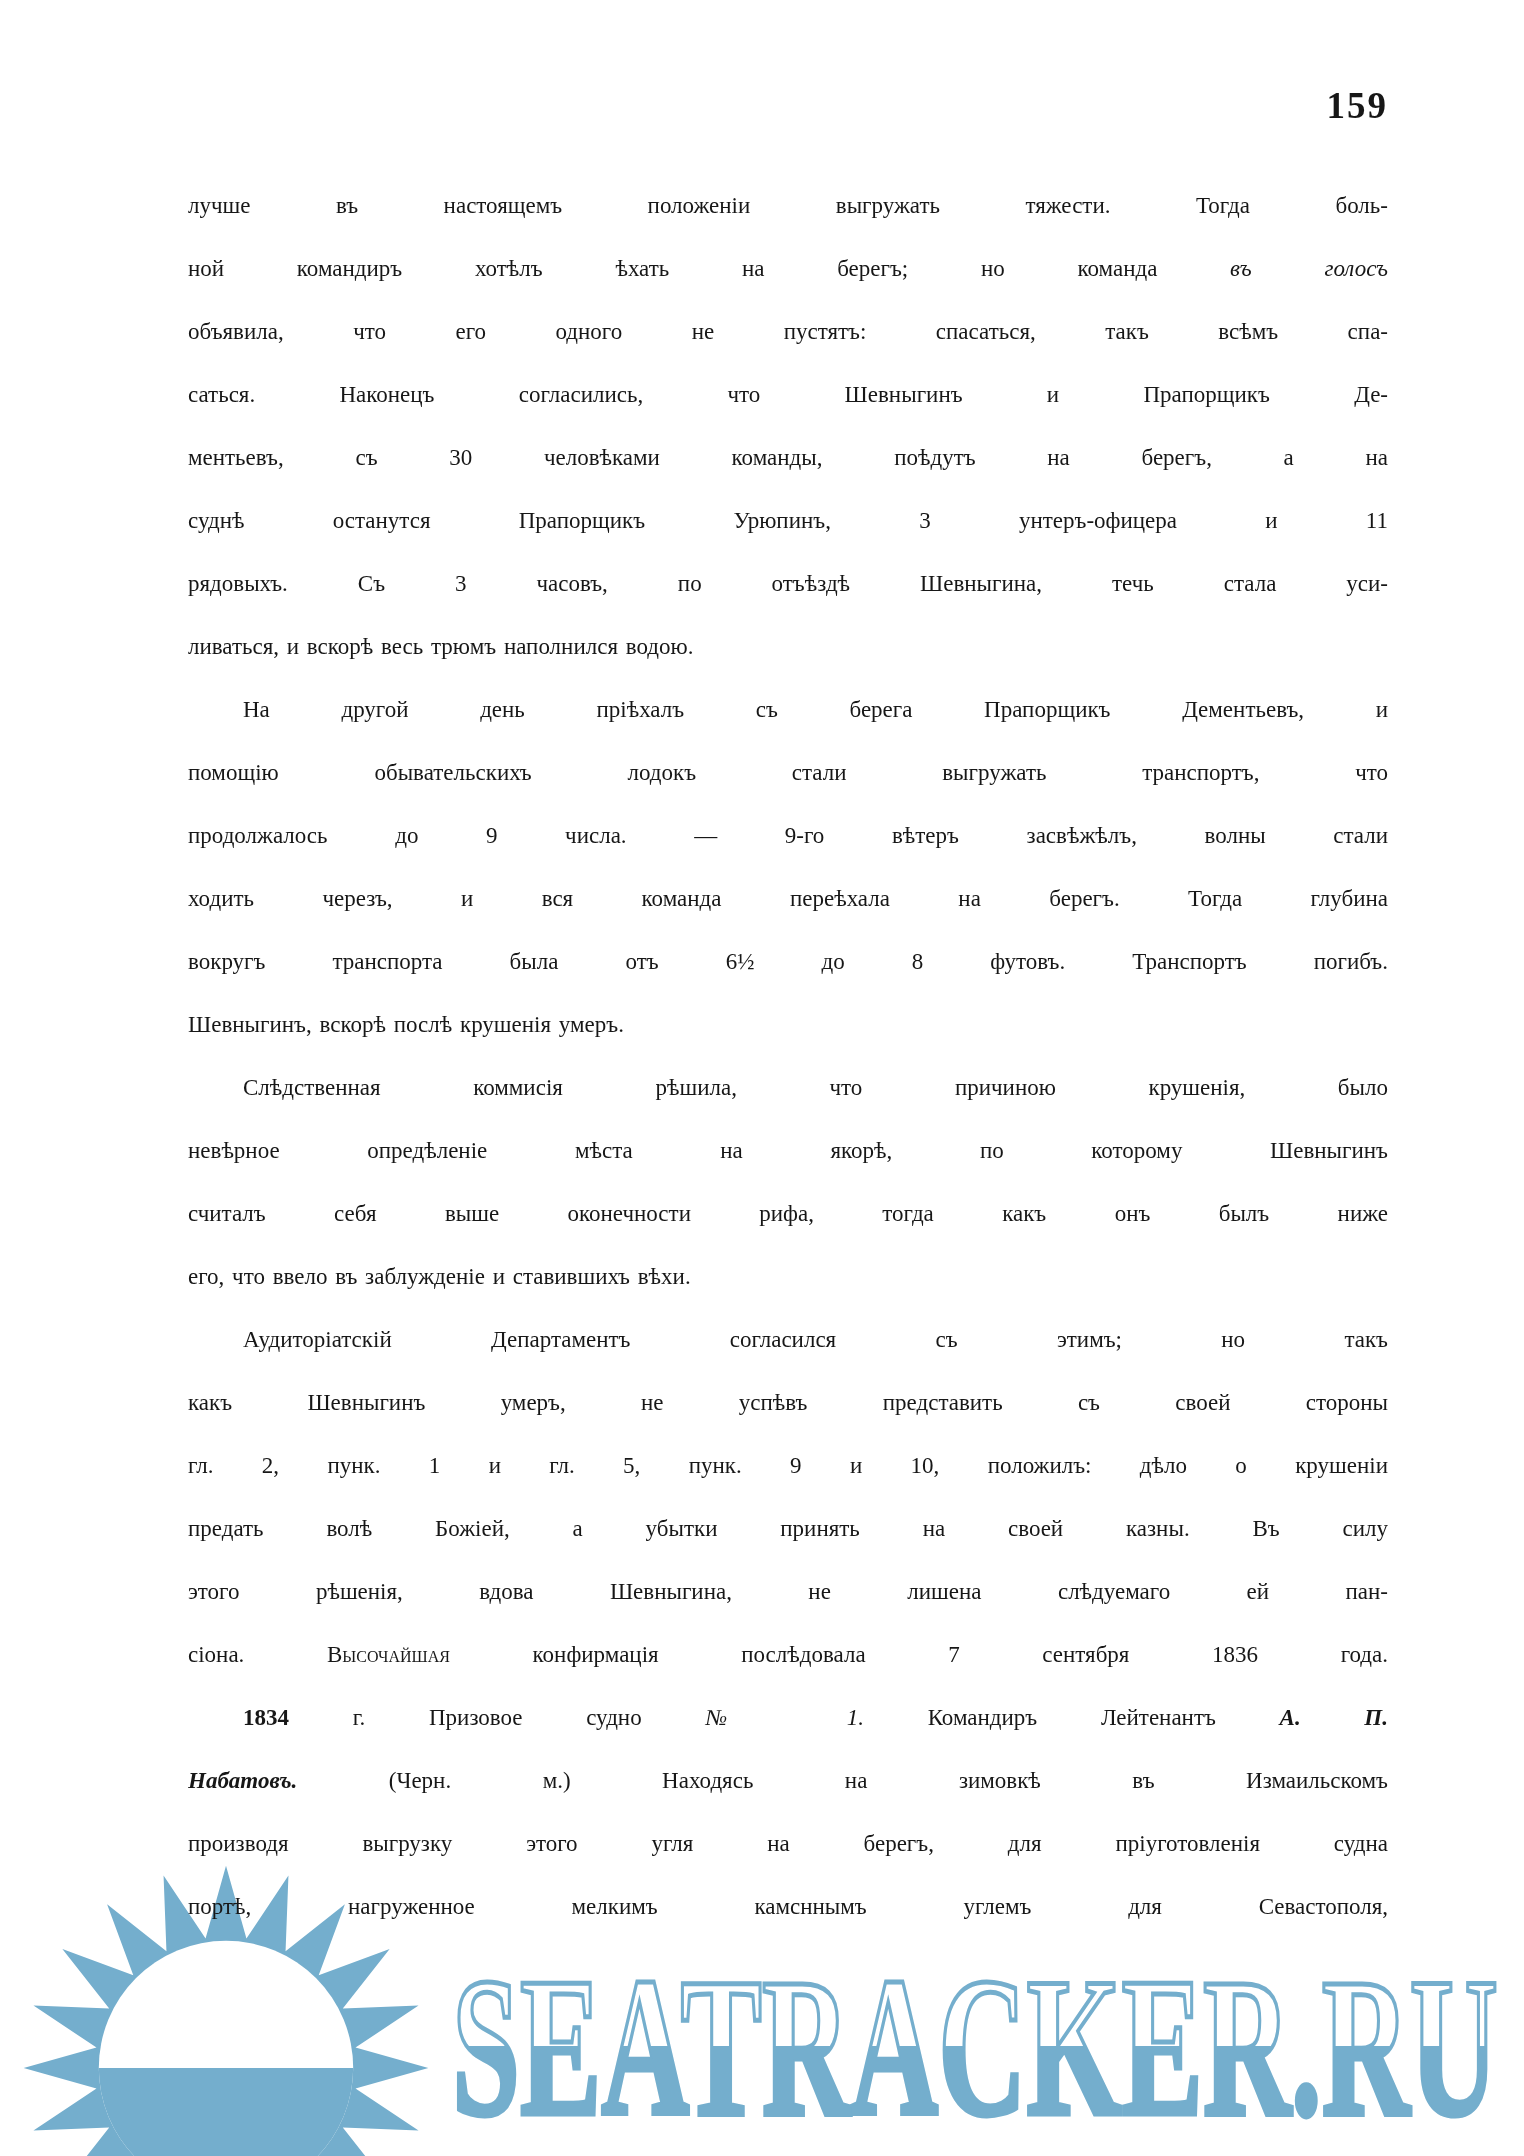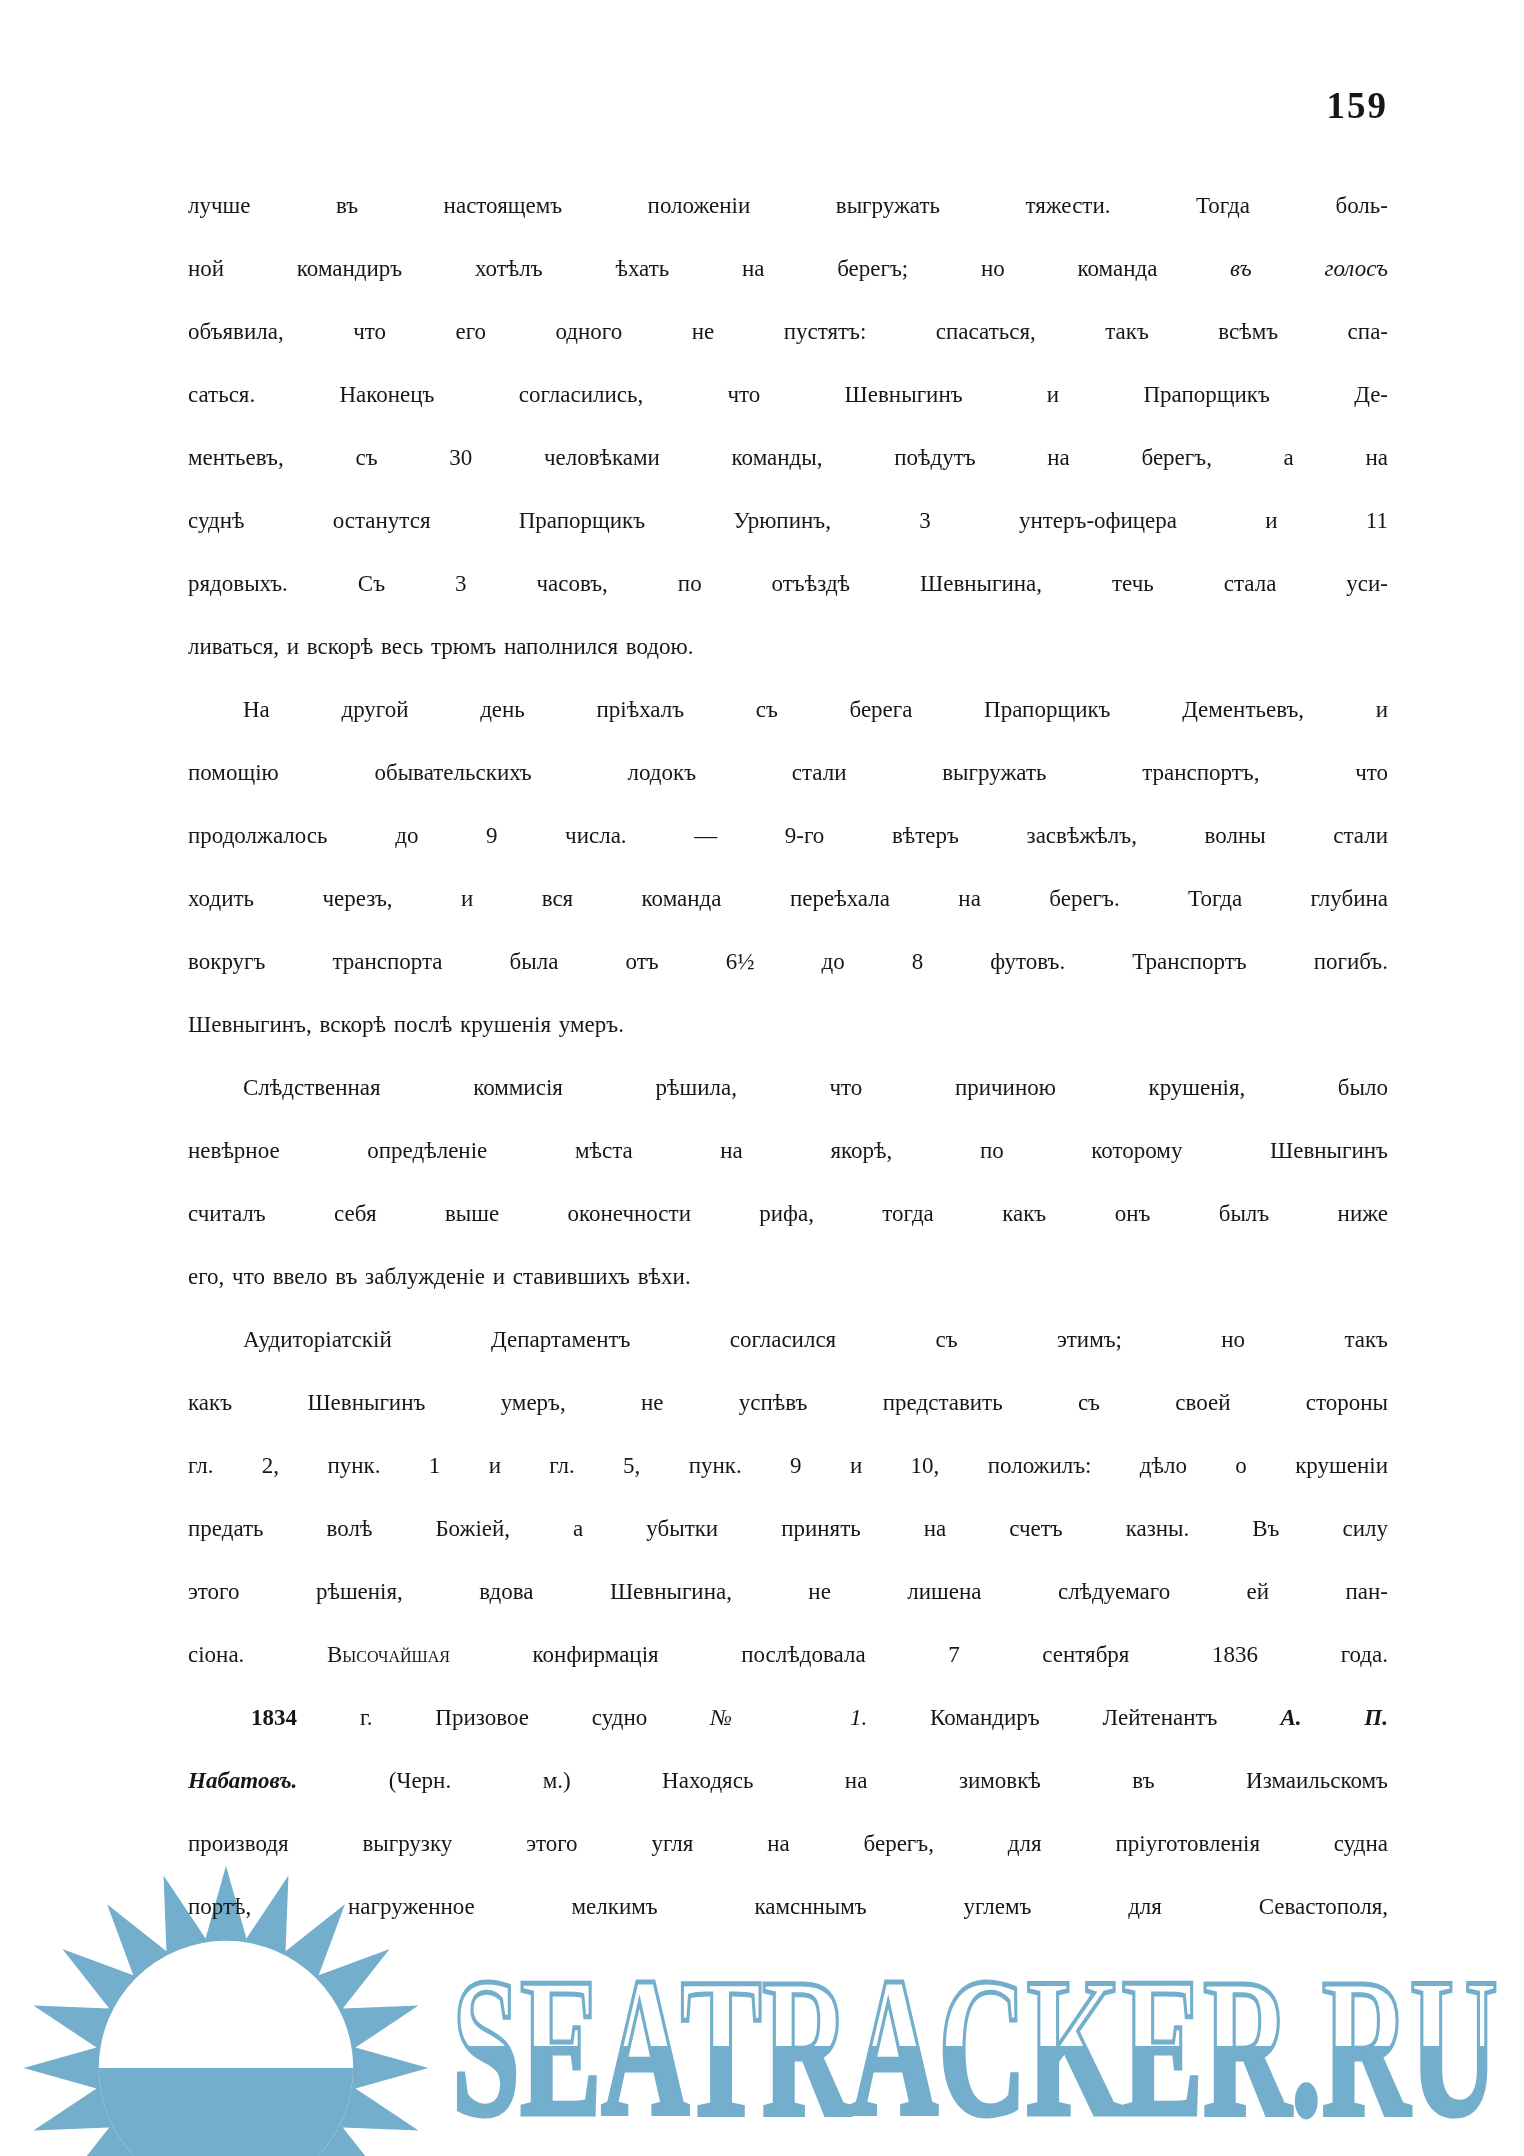--- a/index.html
+++ b/index.html
@@ -32,21 +32,21 @@
     line-height: 63px;
     height: 63px;
     overflow: hidden;
     text-align: justify;
     text-align-last: justify;
     word-spacing: 2px;
   }
   .line.last { text-align-last: left; }
   .line.indent { text-indent: 55px; }
   .seg-i  { font-style: italic; }
-  .seg-b  { font-weight: bold; margin-left: 8px; }
+  .seg-b  { font-weight: bold; }
   .seg-bi { font-weight: bold; font-style: italic; }
   .seg-sc { font-variant: small-caps; }
 
   
   .wm-sun  { position: absolute; left: 14px;  top: 1856px; z-index: 1; }
   .wm-text { position: absolute; left: 446px; top: 1962px; z-index: 1; }
   .wm-rays, .wm-sea { fill: var(--wm-color, #74aecd); }
   .wm-sky { fill: #ffffff; }
   .wm-text text {
     font-family: "Liberation Serif", "DejaVu Serif", serif;
@@ -83,21 +83,21 @@
     <div>
       <div class="line indent"><span>Слѣдственная коммисія рѣшила, что причиною крушенія, было</span></div>
       <div class="line"><span>невѣрное опредѣленіе мѣста на якорѣ, по которому Шевныгинъ</span></div>
       <div class="line"><span>считалъ себя выше оконечности рифа, тогда какъ онъ былъ ниже</span></div>
       <div class="line last"><span>его, что ввело въ заблужденіе и ставившихъ вѣхи.</span></div>
     </div>
     <div>
       <div class="line indent"><span>Аудиторіатскій Департаментъ согласился съ этимъ; но такъ</span></div>
       <div class="line"><span>какъ Шевныгинъ умеръ, не успѣвъ представить съ своей стороны</span></div>
       <div class="line"><span>гл. 2, пунк. 1 и гл. 5, пунк. 9 и 10, положилъ: дѣло о крушеніи</span></div>
-      <div class="line"><span>предать волѣ Божіей, а убытки принять на счетъ казны. Въ силу</span></div>
+      <div class="line"><span>предать волѣ Божіей, а убытки принять на своей казны. Въ силу</span></div>
       <div class="line"><span>этого рѣшенія, вдова Шевныгина, не лишена слѣдуемаго ей пан-</span></div>
       <div class="line"><span>сіона. </span><span class="seg-sc">Высочайшая</span><span> конфирмація послѣдовала 7 сентября 1836 года.</span></div>
     </div>
     <div>
       <div class="line indent"><span class="seg-b">1834</span><span> г. Призовое судно </span><span class="seg-i">№ 1.</span><span> Командиръ Лейтенантъ </span><span class="seg-bi">А. П.</span></div>
       <div class="line"><span class="seg-bi">Набатовъ.</span><span> (Черн. м.) Находясь на зимовкѣ въ Измаильскомъ</span></div>
       <div class="line"><span>производя выгрузку этого угля на берегъ, для пріуготовленія судна</span></div>
       <div class="line"><span>портѣ, нагруженное мелкимъ камсннымъ углемъ для Севастополя,</span></div>
     </div>
   </div>

